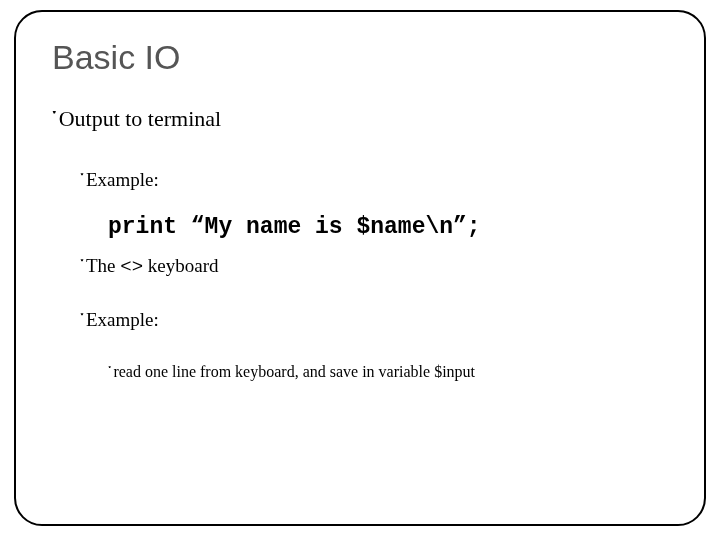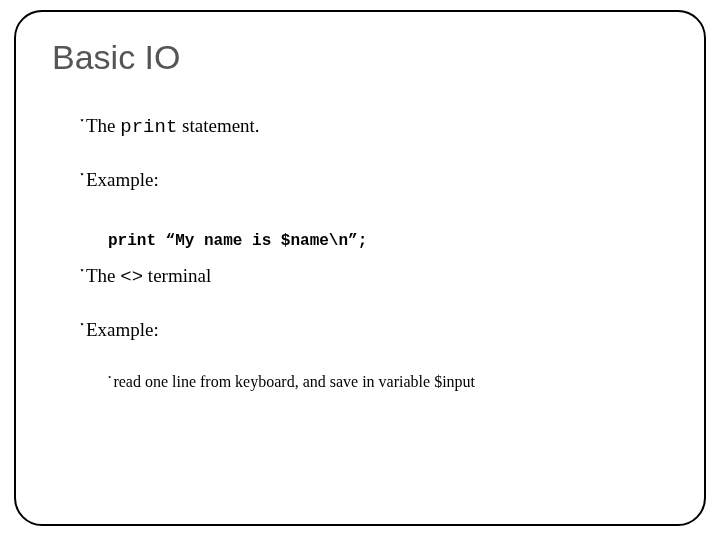--- a/index.html
+++ b/index.html
@@ -19,41 +19,41 @@
     bottom: 14px;
     border: 2px solid #000;
     border-radius: 28px;
     padding: 24px 36px 20px 36px;
   }
   .title {
     font-family: Arial, Helvetica, sans-serif;
     font-size: 34px;
     color: #555;
     font-weight: 400;
-    margin-bottom: 27px;
+    margin-bottom: 17px;
     margin-top: 2px;
   }
   .lvl1 {
     font-size: 22px;
     margin-left: 0;
     margin-top: 2px;
     margin-bottom: 2px;
   }
   .lvl2 {
     font-size: 19px;
     margin-left: 28px;
     margin-top: 0;
     margin-bottom: 0;
   }
   .code-line {
     font-family: "Courier New", Courier, monospace;
     font-weight: bold;
-    font-size: 16px;
+    font-size: 23px;
     margin-left: 56px;
-    margin-top: 20px;
+    margin-top: 2px;
     margin-bottom: 4px;
   }
   .lvl3 {
     font-size: 16px;
     margin-left: 56px;
     margin-top: 2px;
     margin-bottom: 2px;
   }
   .mono {
     font-family: "Courier New", Courier, monospace;
@@ -63,30 +63,30 @@
     margin-right: 2px;
     font-family: Arial, sans-serif;
   }
 </style>
 </head>
 <body>
 
 <div class="slide">
   <h1 class="title">Basic IO</h1>
 
-  <div class="lvl2">
-    <span class="bullet">་</span><span>The </span><span class="mono">print</span><span> statement.</span>
+  <div class="lvl1">
+    <span class="bullet">་</span><span>Output to terminal</span>
   </div>
   <div class="lvl2">
     <span class="bullet">་</span><span>Example:</span>
   </div>
   <div class="code-line">print “My name is $name\n”;</div>
 
   <div class="lvl2">
-    <span class="bullet">་</span><span>The </span><span class="mono">&lt;&gt;</span><span> terminal</span>
+    <span class="bullet">་</span><span>The </span><span class="mono">&lt;&gt;</span><span> keyboard</span>
   </div>
   <div class="lvl2">
     <span class="bullet">་</span><span>Example:</span>
   </div>
   <div class="lvl3">
     <span class="bullet">་</span><span>read one line from keyboard, and save in variable $input</span>
   </div>
 </div>
 
 </body></html>

